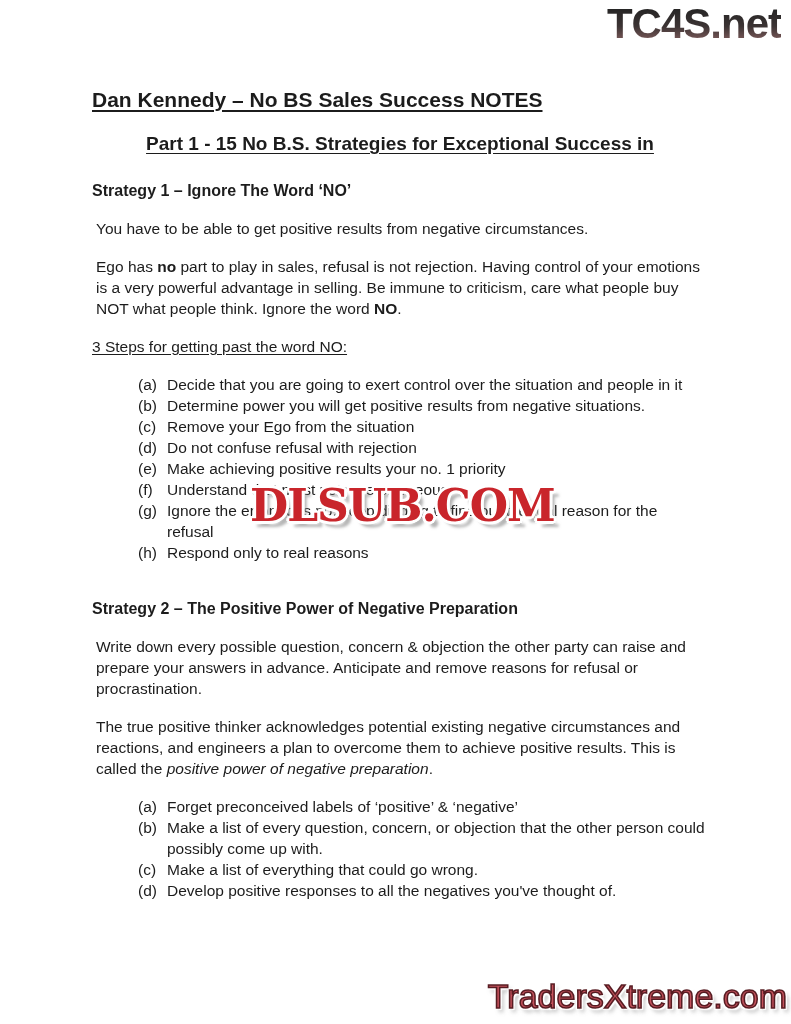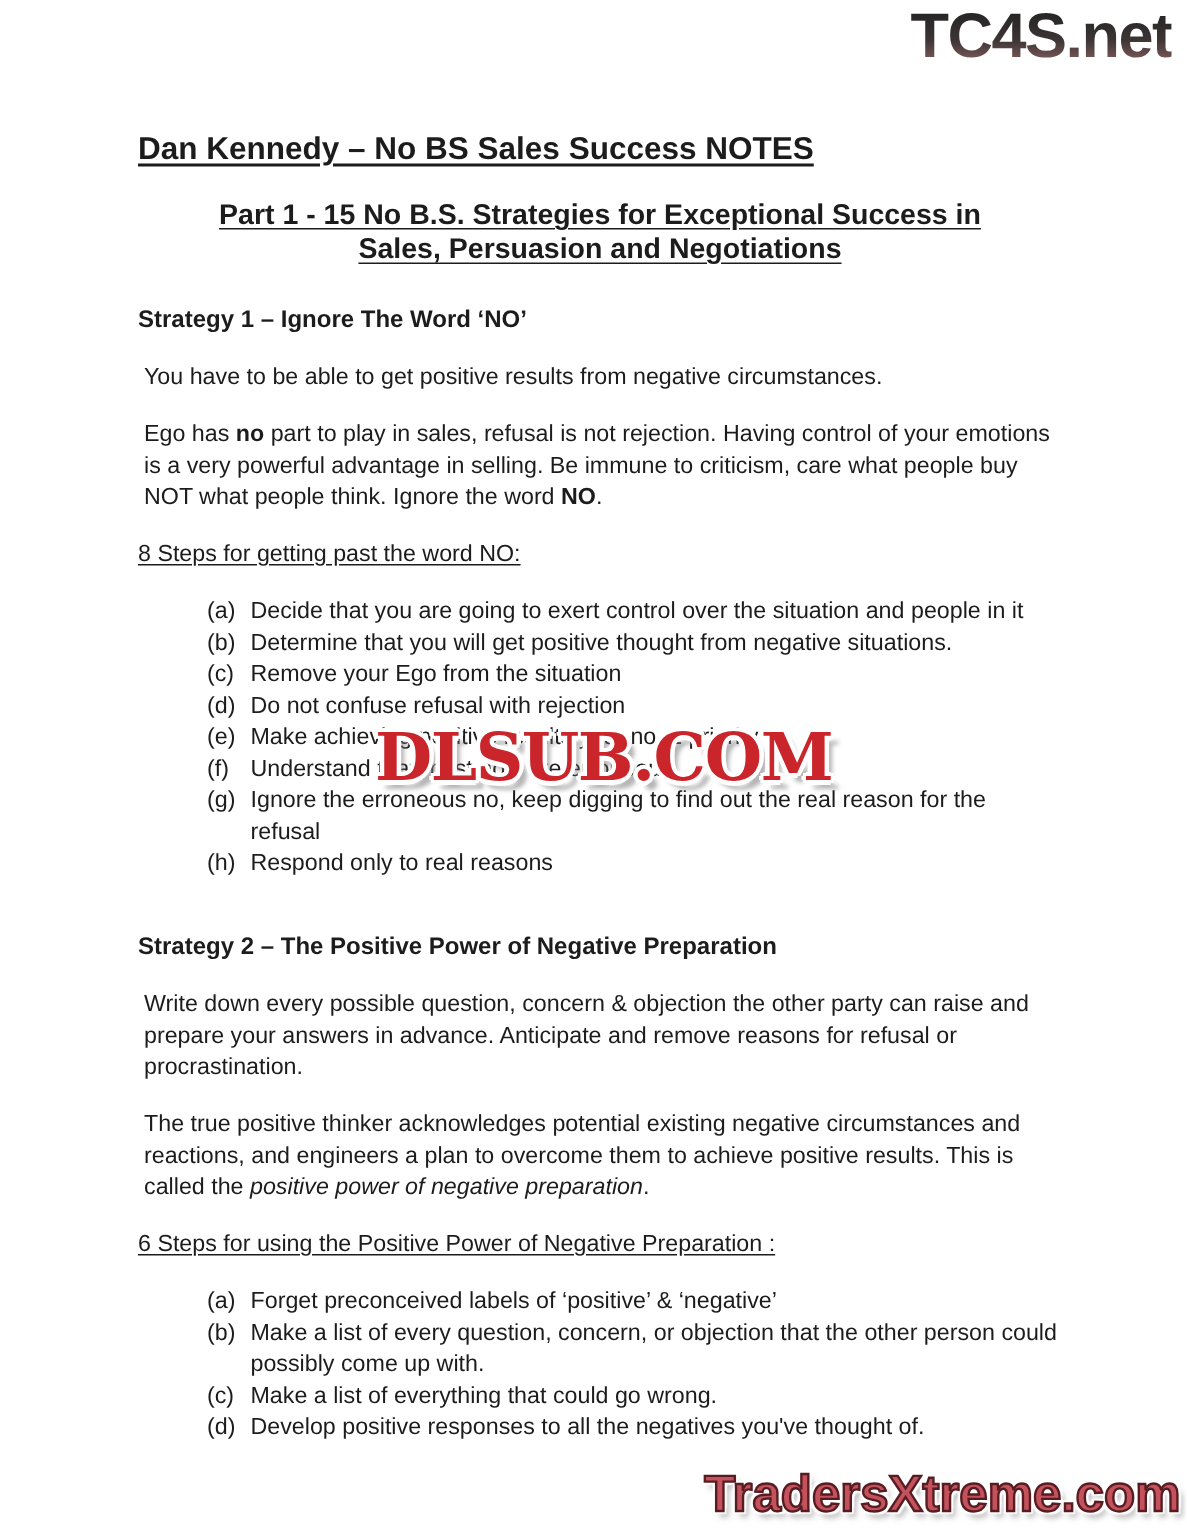--- a/index.html
+++ b/index.html
@@ -18,21 +18,21 @@
     font-size:42px; font-weight:bold; letter-spacing:-1px;
     background:linear-gradient(180deg,#242424 15%, #3c3434 55%, #8a6262 92%);
     -webkit-background-clip:text; background-clip:text;
     color:transparent;
     line-height:48px;
   }
 
   
   .traders-logo {
     position:absolute; bottom:8px; right:4px;
-    font-size:34px; font-weight:bold; letter-spacing:0px;
+    font-size:34px; font-weight:normal; letter-spacing:0px;
     color:#c4525c;
     -webkit-text-stroke:1.6px #571c22;
     text-shadow:
       -2px -2px 1px #ffffff, 2px -2px 1px #ffffff,
       -2px  2px 1px #ffffff, 2px  2px 1px #ffffff,
        0 0 4px #ffffff,
        3px 4px 4px rgba(150,150,150,0.8);
     line-height:40px;
     margin-left:41px;
   }
@@ -98,39 +98,38 @@
   <div class="tc4s-logo">TC4S.net</div>
 
   <div class="watermark">DLSUB.COM</div>
 
   <div class="content">
 
     <h1 class="doc-title">Dan Kennedy – No BS Sales Success NOTES</h1>
 
     <h2 class="doc-subtitle">
       <span>Part 1 - 15 No B.S. Strategies for Exceptional Success in</span>
-      <span>Sales, Persuasion and Negotiations</span>
     </h2>
 
     <h3 class="strategy-heading">Strategy 1 – Ignore The Word ‘NO’</h3>
 
     <p class="para">You have to be able to get positive results from negative circumstances.</p>
 
     <p class="para"><span>Ego has </span><strong>no</strong><span> part to play in sales, refusal is not rejection. Having control of your emotions is a very powerful advantage in selling. Be immune to criticism, care what people buy NOT what people think. Ignore the word </span><strong>NO</strong><span>.</span></p>
 
-    <p class="steps-heading">8 Steps for getting past the word NO:</p>
+    <p class="steps-heading">3 Steps for getting past the word NO:</p>
 
     <ul class="steps">
       <li>
           <span class="marker">(a)</span>
           <span class="text">Decide that you are going to exert control over the situation and people in it</span>
         </li>
       <li>
           <span class="marker">(b)</span>
-          <span class="text">Determine that you will get positive thought from negative situations.</span>
+          <span class="text">Determine power you will get positive results from negative situations.</span>
         </li>
       <li>
           <span class="marker">(c)</span>
           <span class="text">Remove your Ego from the situation</span>
         </li>
       <li>
           <span class="marker">(d)</span>
           <span class="text">Do not confuse refusal with rejection</span>
         </li>
       <li>
@@ -150,21 +149,20 @@
           <span class="text">Respond only to real reasons</span>
         </li>
     </ul>
 
     <h3 class="strategy-heading second">Strategy 2 – The Positive Power of Negative Preparation</h3>
 
     <p class="para">Write down every possible question, concern &amp; objection the other party can raise and prepare your answers in advance. Anticipate and remove reasons for refusal or procrastination.</p>
 
     <p class="para"><span>The true positive thinker acknowledges potential existing negative circumstances and reactions, and engineers a plan to overcome them to achieve positive results. This is called the </span><em>positive power of negative preparation</em><span>.</span></p>
 
-    <p class="steps-heading">6 Steps for using the Positive Power of Negative Preparation :</p>
 
     <ul class="steps">
       <li>
           <span class="marker">(a)</span>
           <span class="text">Forget preconceived labels of ‘positive’ &amp; ‘negative’</span>
         </li>
       <li>
           <span class="marker">(b)</span>
           <span class="text">Make a list of every question, concern, or objection that the other person could possibly come up with.</span>
         </li>

